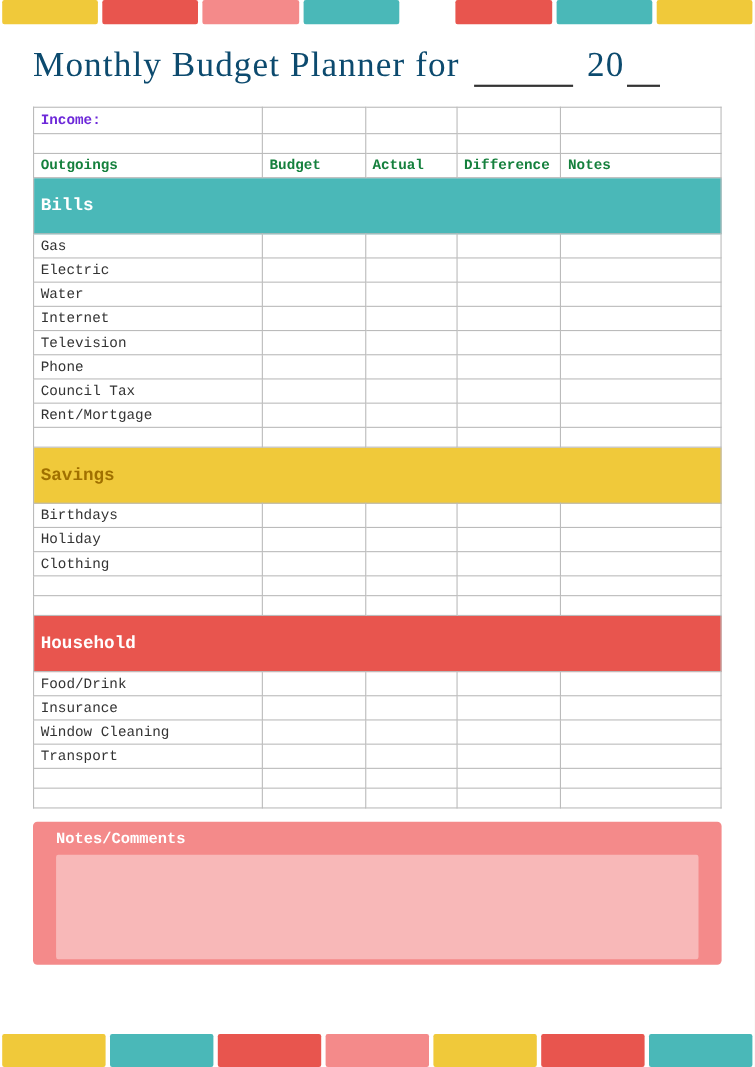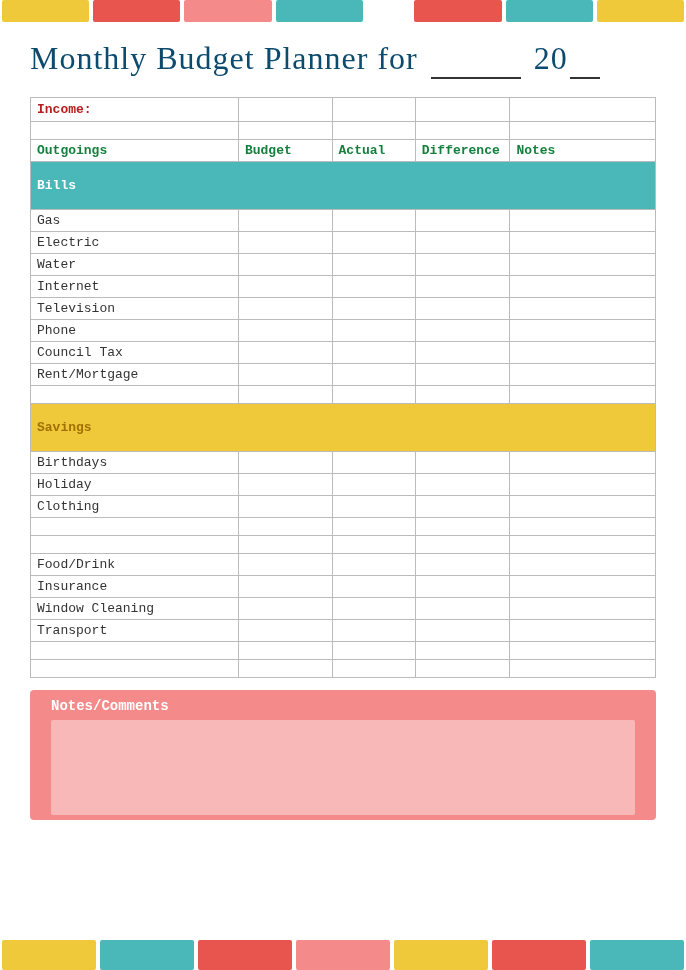--- a/index.html
+++ b/index.html
@@ -81,32 +81,32 @@
     .col-notes { width: 140px; }
 
     .header-row td {
       font-weight: bold;
       font-size: 13px;
       color: #15803d;
     }
 
     .section-header td {
       font-weight: bold;
-      font-size: 13px;
+      font-size: 16px;
       color: #fff;
       padding: 16px 6px;
     }
 
     .bills-header td { background: #4ab8b8; }
     .savings-header td { background: #f0c93a; color: #a07000; }
     .household-header td { background: #e8554e; }
 
     .income-row td {
       font-weight: bold;
-      color: #b91c1c;
+      color: #6d28d9;
       height: 24px;
     }
 
     .empty-row td { height: 18px; }
 
     .data-row td {
       color: #333;
       height: 22px;
     }
 
@@ -301,20 +301,23 @@
             <td></td>
       </tr>
       <tr class="empty-row">
         <td></td>
             <td></td>
             <td></td>
             <td></td>
             <td></td>
       </tr>
 
+      <tr class="section-header household-header">
+        <td colspan="5">Household</td>
+      </tr>
 
       <tr class="data-row">
         <td class="col-label">Food/Drink</td>
         <td class="col-budget"></td>
         <td class="col-actual"></td>
         <td class="col-diff"></td>
         <td class="col-notes"></td>
       </tr>
       <tr class="data-row">
         <td class="col-label">Insurance</td>

